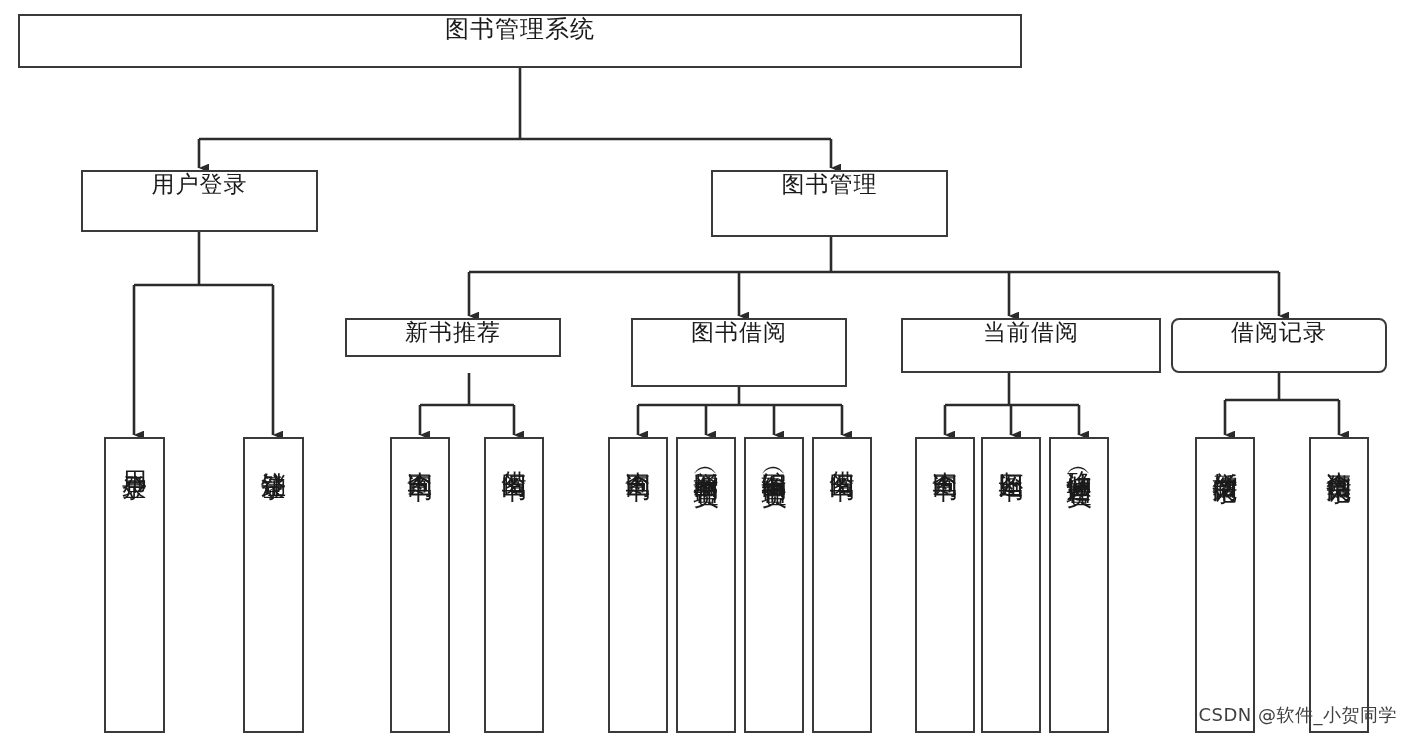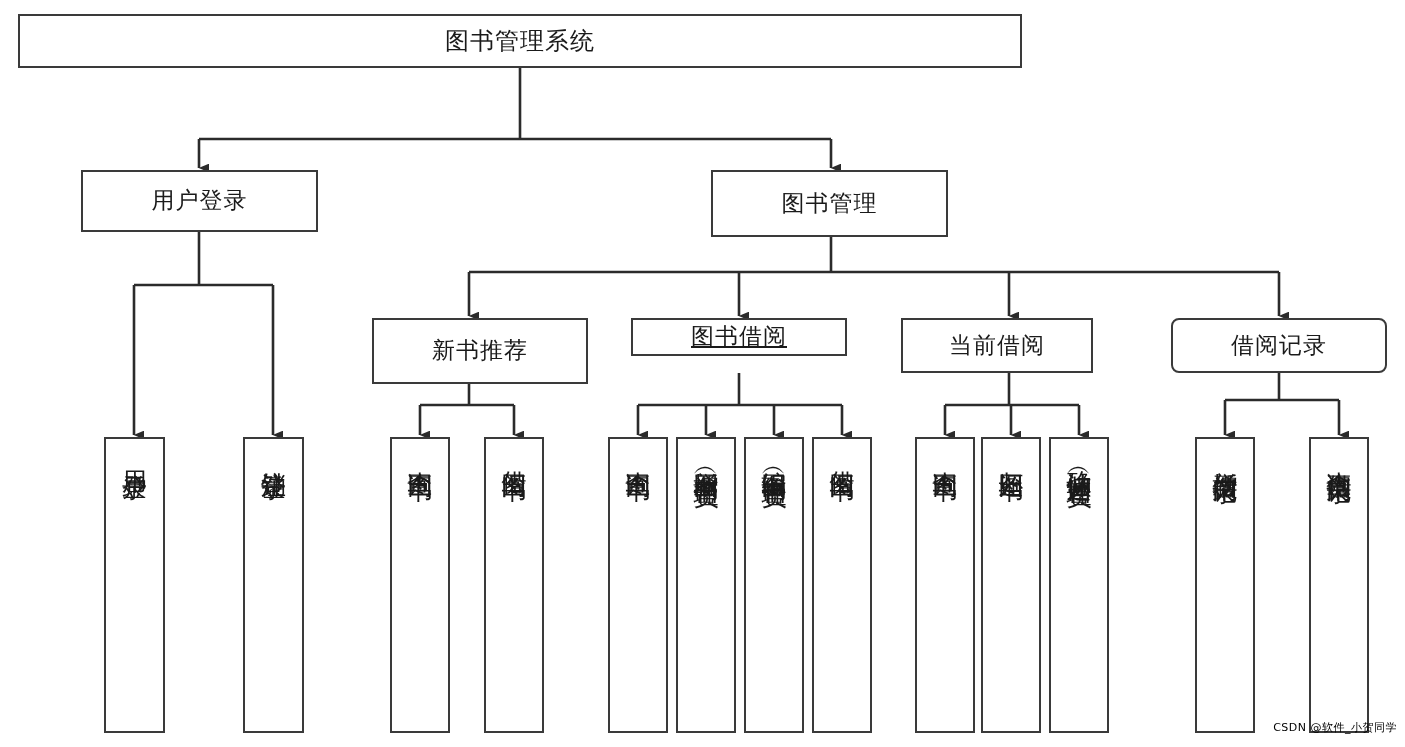--- a/index.html
+++ b/index.html
@@ -24,21 +24,21 @@
     width: 1405px;
     height: 747px;
     pointer-events: none;
   }
   .node {
     position: absolute;
     box-sizing: border-box;
     background: #ffffff;
     border: 2px solid #3a3a3a;
     display: flex;
-    align-items: center;
+    align-items: flex-start;
     justify-content: center;
     color: #1a1a1a;
   }
   .node-label {
     display: block;
     text-align: center;
     line-height: 1.12;
     white-space: nowrap;
   }
   .node.horizontal .node-label {
@@ -57,23 +57,23 @@
     writing-mode: vertical-rl;
     text-orientation: upright;
     font-size: 25px;
     line-height: 1.0;
     letter-spacing: 2px;
     white-space: nowrap;
   }
   #watermark {
     position: absolute;
     right: 8px;
-    bottom: 12px;
-    font-size: 11px;
-    color: #000000;
+    bottom: 20px;
+    font-size: 18px;
+    color: #404040;
     letter-spacing: 0.5px;
     white-space: nowrap;
   }
 </style>
 </head>
 <body>
 
 <div id="diagram-root">
 
   <svg id="edge-layer" viewBox="0 0 1405 747" xmlns="http://www.w3.org/2000/svg">
@@ -130,27 +130,27 @@
     <span class="node-label">图书管理系统</span>
   </div>
 
   <div class="node horizontal" style="left:81px; top:170px; width:237px; height:62px;">
     <span class="node-label">用户登录</span>
   </div>
   <div class="node horizontal" style="left:711px; top:170px; width:237px; height:67px;">
     <span class="node-label">图书管理</span>
   </div>
 
-  <div class="node horizontal" style="left:372px; top:318px; width:216px; height:66px;">
+  <div class="node horizontal" style="left:345px; top:318px; width:216px; height:39px;">
     <span class="node-label">新书推荐</span>
   </div>
-  <div class="node horizontal" style="left:631px; top:318px; width:216px; height:38px;text-decoration:underline;">
+  <div class="node horizontal" style="left:631px; top:318px; width:216px; height:69px;">
     <span class="node-label">图书借阅</span>
   </div>
-  <div class="node horizontal" style="left:901px; top:318px; width:192px; height:55px;">
+  <div class="node horizontal" style="left:901px; top:318px; width:260px; height:55px;">
     <span class="node-label">当前借阅</span>
   </div>
   <div class="node horizontal" style="left:1171px; top:318px; width:216px; height:55px;border-radius:8px;">
     <span class="node-label">借阅记录</span>
   </div>
 
   <div class="node vertical" style="left:104px; top:437px; width:61px; height:296px;">
     <span class="node-label">用户登录</span>
   </div>
   <div class="node vertical" style="left:243px; top:437px; width:61px; height:296px;">

